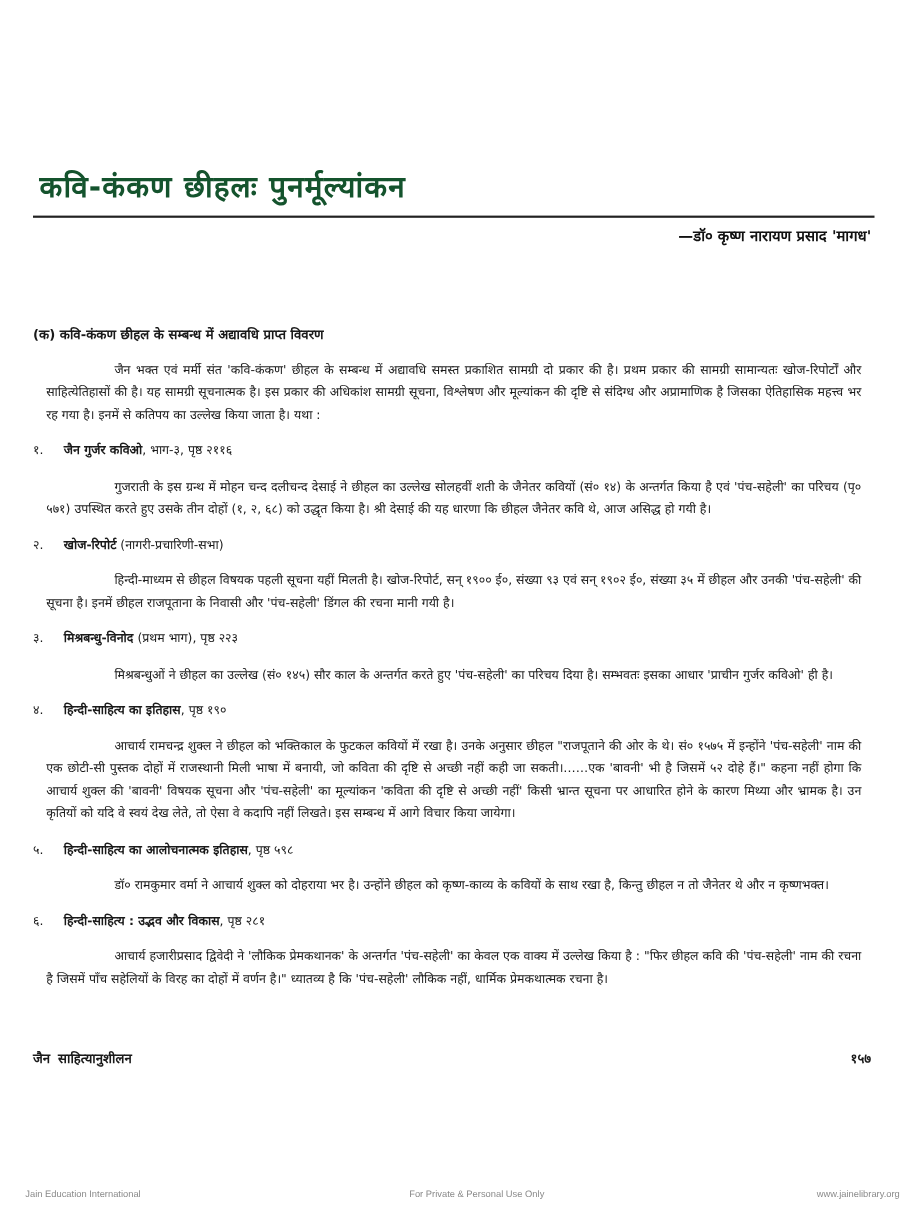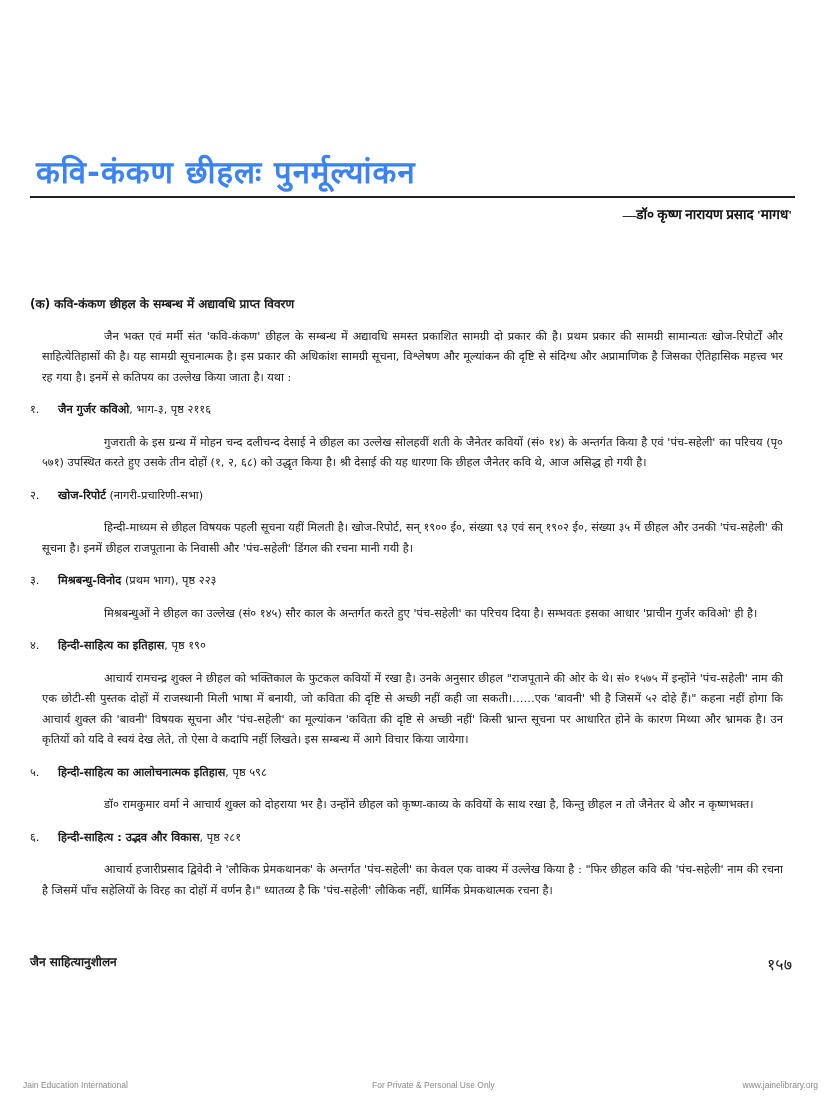--- a/index.html
+++ b/index.html
@@ -3,45 +3,45 @@
 <meta charset="utf-8">
 <style>
   html, body { margin: 0; padding: 0; background: #ffffff; }
   body {
     width: 828px; height: 1103px; position: relative; overflow: hidden;
     font-family: "DejaVu Sans", "Liberation Sans", sans-serif;
     color: #1a1a1a;
   }
   .title {
     position: absolute; left: 36px; top: 150px;
-    font-size: 31px; font-weight: bold; letter-spacing: 1px; color: #3b82f6;
+    font-size: 27px; font-weight: bold; letter-spacing: 1px; color: #14532d;
   }
   .rule {
     position: absolute; left: 30px; top: 196px; width: 765px; height: 2px;
     background: #222;
   }
   .author {
     position: absolute; right: 36px; top: 205px;
-    font-size: 13.5px; font-weight: bold; color: #111; font-family: Liberation Serif, serif;
+    font-size: 13.5px; font-weight: bold; color: #111;
   }
   .content {
     position: absolute; left: 30px; top: 294px; width: 765px;
     font-size: 11.3px; line-height: 20.5px;
   }
   .sec-head { font-weight: bold; font-size: 12px; margin: 0; }
   .item-head { margin-top: 5px; }
   .item-head .num { display: inline-block; width: 28px; }
   .item-head .ttl { font-weight: bold; }
   p { margin: 12px; text-align: justify; text-indent: 0; }
   .ind { display: inline-block; width: 62px; }
   .footer-left {
-    position: absolute; left: 30px; top: 953px; font-weight: bold; font-size: 12px;
+    position: absolute; left: 30px; top: 953px; font-weight: bold; font-size: 12px; font-family: Liberation Mono, monospace;
   }
   .footer-right {
-    position: absolute; right: 36px; top: 953px; font-weight: normal; font-size: 16px;
+    position: absolute; right: 36px; top: 953px; font-weight: bold; font-size: 12px;
   }
   .wm {
     position: absolute; top: 1080px; font-family: "Liberation Sans", sans-serif;
     font-size: 8.5px; color: #8a8a8a; margin-left: 15px;
   }
   .wm.l { left: 8px; }
   .wm.c { left: 357px; }
   .wm.r { right: 10px; padding-left: 25px; }
 </style>
 </head>

